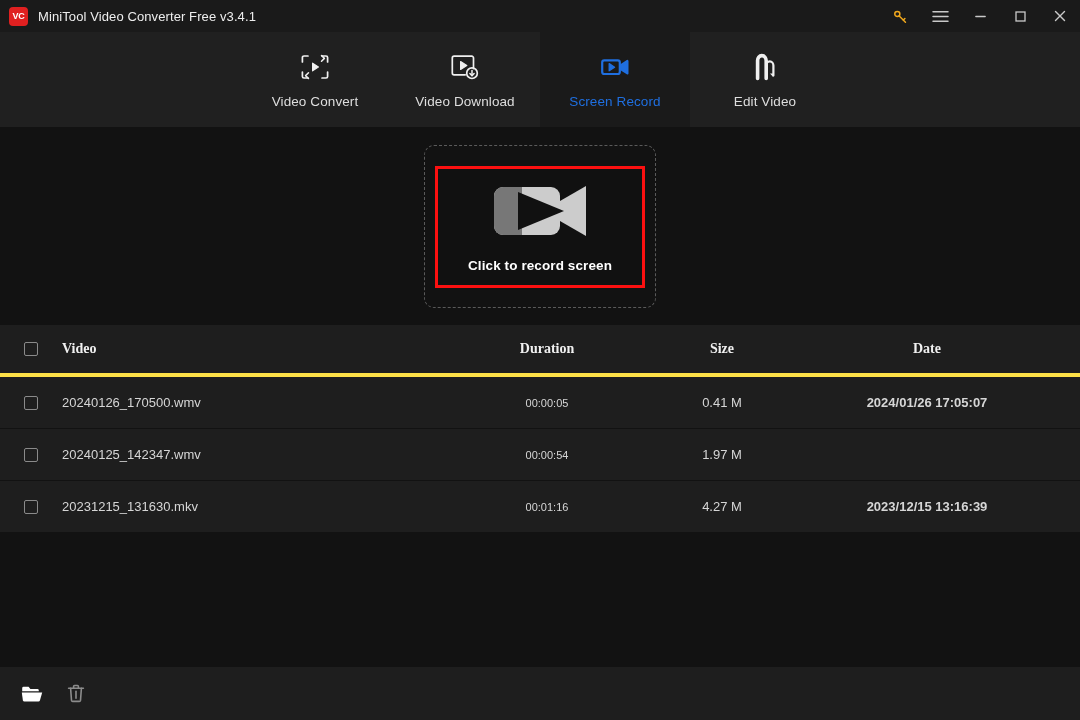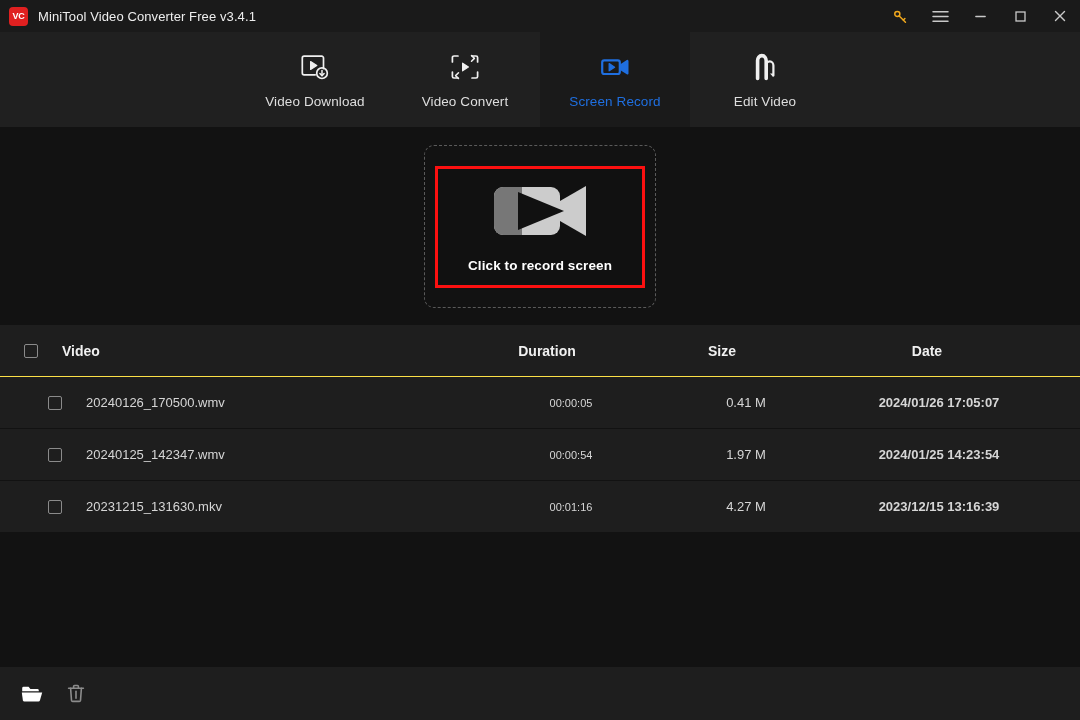--- a/index.html
+++ b/index.html
@@ -165,22 +165,22 @@
     overflow: hidden;
   }
 
   .thead, .trow {
     display: flex;
     align-items: center;
     height: 52px;
     flex: 0 0 52px;
     background: #1e1e1e;
   }
-  .thead { border-bottom: 1px solid #fde047; }
-  .trow { border-bottom: 1px solid #121212; padding-left: 24px; }
+  .thead { border-bottom: 4px solid #fde047; font-family: Liberation Serif, serif; }
+  .trow { border-bottom: 1px solid #121212; }
 
   .c-check {
     width: 62px;
     display: flex;
     align-items: center;
     justify-content: center;
     flex: 0 0 62px;
   }
   .c-video  { flex: 0 0 400px; font-size: 13px; }
   .c-dur    { flex: 0 0 170px; text-align: center; font-size: 11px; }
@@ -280,47 +280,47 @@
 
     <div class="win-btn">
       <svg width="16" height="16" viewBox="0 0 16 16" stroke="currentColor" stroke-width="1.4" stroke-linecap="round">
         <path d="M3.5 3.5 L12.5 12.5"></path>
           <path d="M12.5 3.5 L3.5 12.5"></path>
       </svg>
     </div>
   </div>
 
   <div class="navbar">
-
-    <div class="nav-item">
-      <div class="nav-icon">
-        <svg width="32" height="30" viewBox="0 0 32 30" fill="none" stroke="currentColor" stroke-width="1.7" stroke-linecap="round" stroke-linejoin="round">
-          <path d="M24.5 16.6 V6 A1.8 1.8 0 0 0 22.7 4.2 H5.1 A1.8 1.8 0 0 0 3.3 6 V21 A1.8 1.8 0 0 0 5.1 22.8 H16.2"></path>
-          <path d="M11.6 9.6 L17.8 13.5 L11.6 17.4 Z" fill="currentColor" stroke-width="1.2"></path>
-          <circle cx="23" cy="21.2" r="5.3"></circle>
-          <path d="M23 18.4 V23.6" stroke-width="1.5"></path>
-          <path d="M20.9 21.6 L23 23.8 L25.1 21.6" stroke-width="1.5"></path>
-        </svg>
-      </div>
-      <div class="nav-label">Video Download</div>
-    </div>
 
     <div class="nav-item">
       <div class="nav-icon">
         <svg width="32" height="30" viewBox="0 0 32 30" fill="none" stroke="currentColor" stroke-width="1.7" stroke-linecap="round" stroke-linejoin="round">
           <path d="M9 4 H5 A1.6 1.6 0 0 0 3.4 5.6 V10"></path>
           <path d="M3.4 20 V24.4 A1.6 1.6 0 0 0 5 26 H9"></path>
           <path d="M23 4 H27 A1.6 1.6 0 0 1 28.6 5.6 V10"></path>
           <path d="M28.6 20 V24.4 A1.6 1.6 0 0 1 27 26 H23"></path>
           <path d="M22.5 3.5 L25.4 6.4 L22.5 9.3" stroke-width="1.5"></path>
           <path d="M9.5 20.7 L6.6 23.6 L9.5 26.5" stroke-width="1.5"></path>
           <path d="M13.6 11.2 L19.4 15 L13.6 18.8 Z" fill="currentColor" stroke-width="1.2"></path>
         </svg>
       </div>
       <div class="nav-label">Video Convert</div>
+    </div>
+
+    <div class="nav-item">
+      <div class="nav-icon">
+        <svg width="32" height="30" viewBox="0 0 32 30" fill="none" stroke="currentColor" stroke-width="1.7" stroke-linecap="round" stroke-linejoin="round">
+          <path d="M24.5 16.6 V6 A1.8 1.8 0 0 0 22.7 4.2 H5.1 A1.8 1.8 0 0 0 3.3 6 V21 A1.8 1.8 0 0 0 5.1 22.8 H16.2"></path>
+          <path d="M11.6 9.6 L17.8 13.5 L11.6 17.4 Z" fill="currentColor" stroke-width="1.2"></path>
+          <circle cx="23" cy="21.2" r="5.3"></circle>
+          <path d="M23 18.4 V23.6" stroke-width="1.5"></path>
+          <path d="M20.9 21.6 L23 23.8 L25.1 21.6" stroke-width="1.5"></path>
+        </svg>
+      </div>
+      <div class="nav-label">Video Download</div>
     </div>
 
     <div class="nav-item active">
       <div class="nav-icon">
         <svg width="32" height="26" viewBox="0 0 32 26" fill="none" stroke="currentColor" stroke-width="2.2" stroke-linejoin="round">
           <rect x="3.2" y="6.4" width="17.6" height="13.6" rx="2"></rect>
           <path d="M21.6 11.4 L28.4 7 V19.4 L21.6 15 Z" fill="currentColor"></path>
           <path d="M10.2 9.6 L15.6 13.2 L10.2 16.8 Z" fill="currentColor" stroke-width="1.3"></path>
         </svg>
       </div>
@@ -377,21 +377,20 @@
       <div class="c-date">2024/01/26 17:05:07</div>
     </div>
 
     <div class="trow">
       <div class="c-check">
         <div class="checkbox"></div>
       </div>
       <div class="c-video">20240125_142347.wmv</div>
       <div class="c-dur">00:00:54</div>
       <div class="c-size">1.97 M</div>
-      <div class="c-date">2024/01/25 14:23:54</div>
     </div>
 
     <div class="trow">
       <div class="c-check">
         <div class="checkbox"></div>
       </div>
       <div class="c-video">20231215_131630.mkv</div>
       <div class="c-dur">00:01:16</div>
       <div class="c-size">4.27 M</div>
       <div class="c-date">2023/12/15 13:16:39</div>

